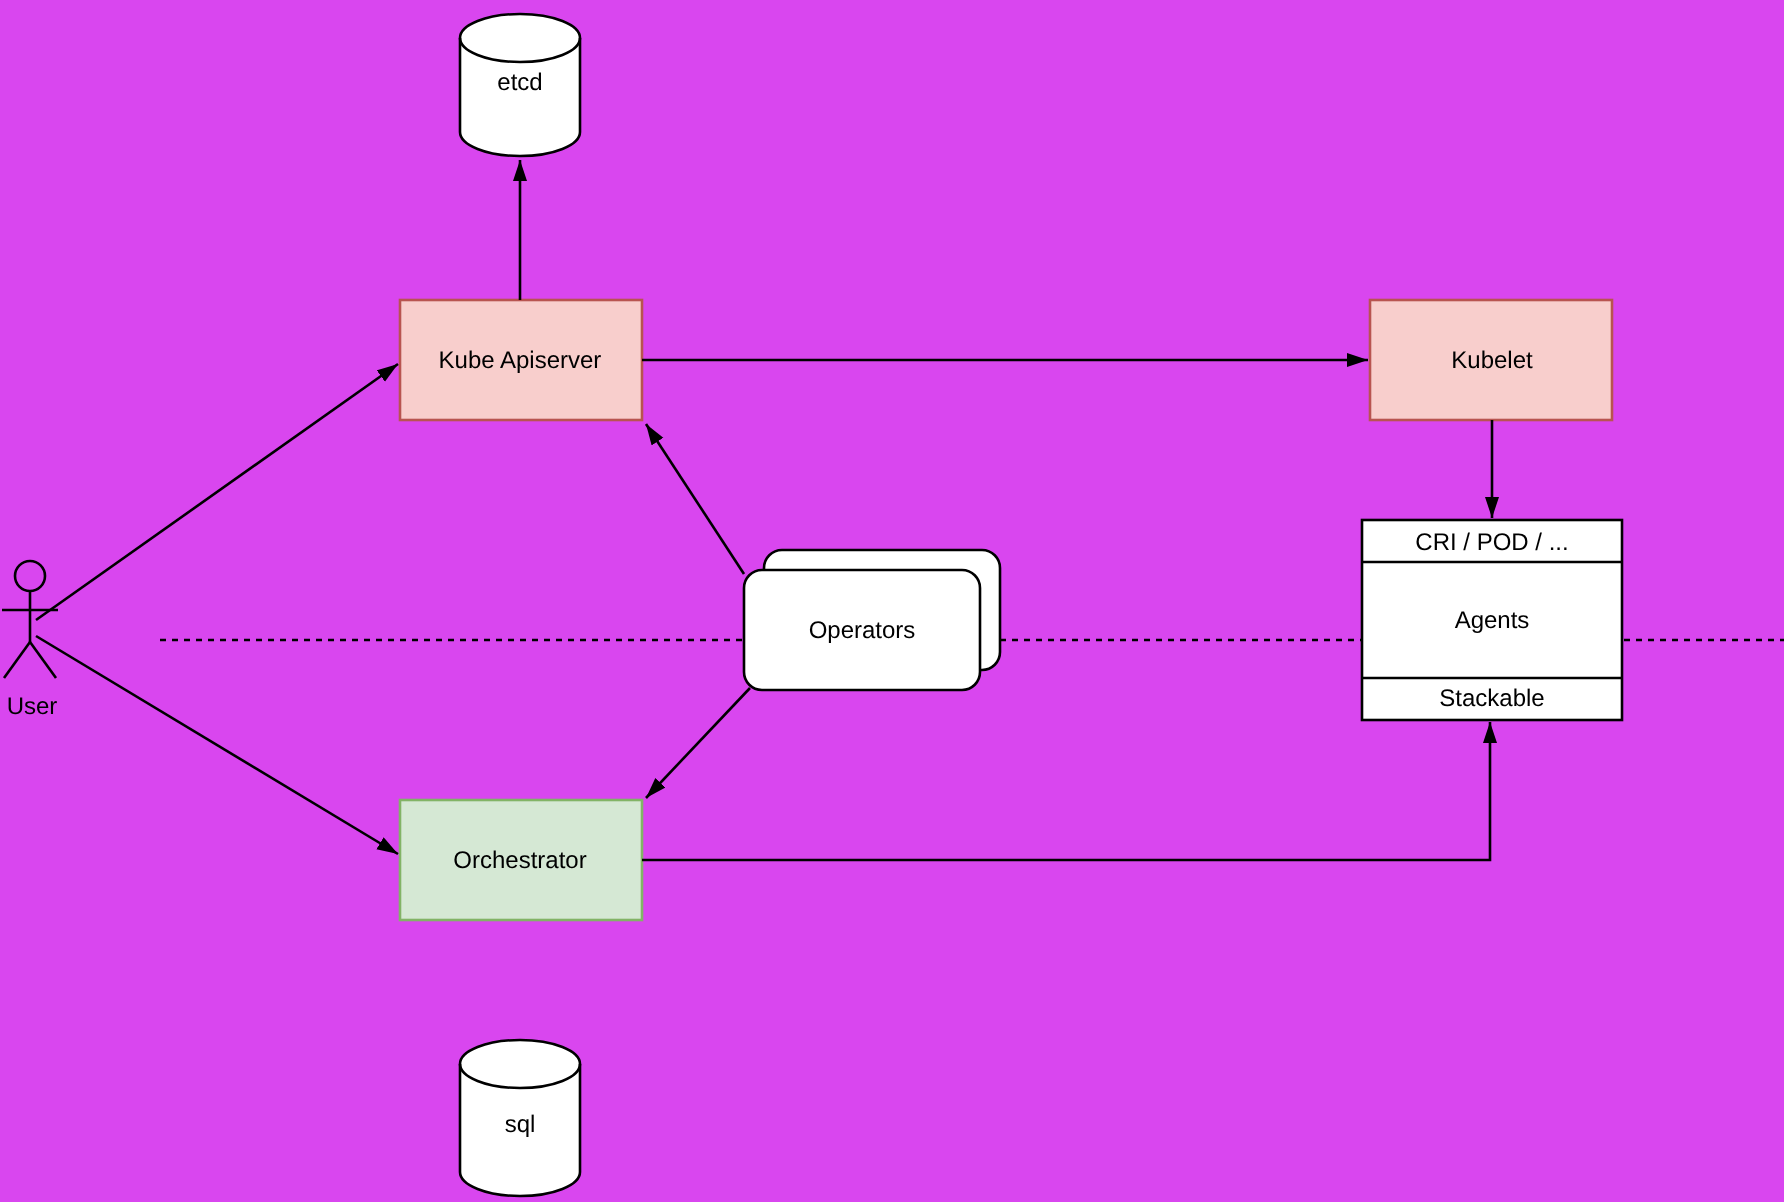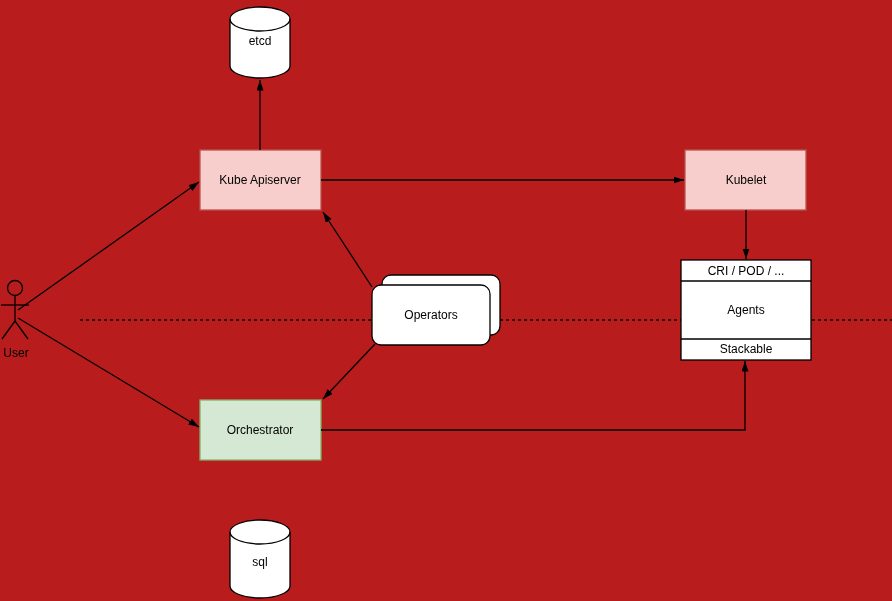--- a/index.html
+++ b/index.html
@@ -1,20 +1,20 @@
 <!DOCTYPE html>
 <html><head>
 <meta charset="utf-8">
 <style>
   html, body { margin: 0; padding: 0; background: #ffffff; }
   .canvas {
     position: relative;
     width: 892px;
     height: 601px;
-    background: #b91c1c;
+    background: #d946ef;
     overflow: hidden;
   }
   svg { display: block; }
   text {
     font-family: "Liberation Sans", sans-serif;
     font-size: 12px;
     fill: #000000;
   }
   .edge { stroke: #000000; stroke-width: 1.3; fill: none; }
   .edge-dashed { stroke: #000000; stroke-width: 1.3; fill: none; stroke-dasharray: 3 3; }

